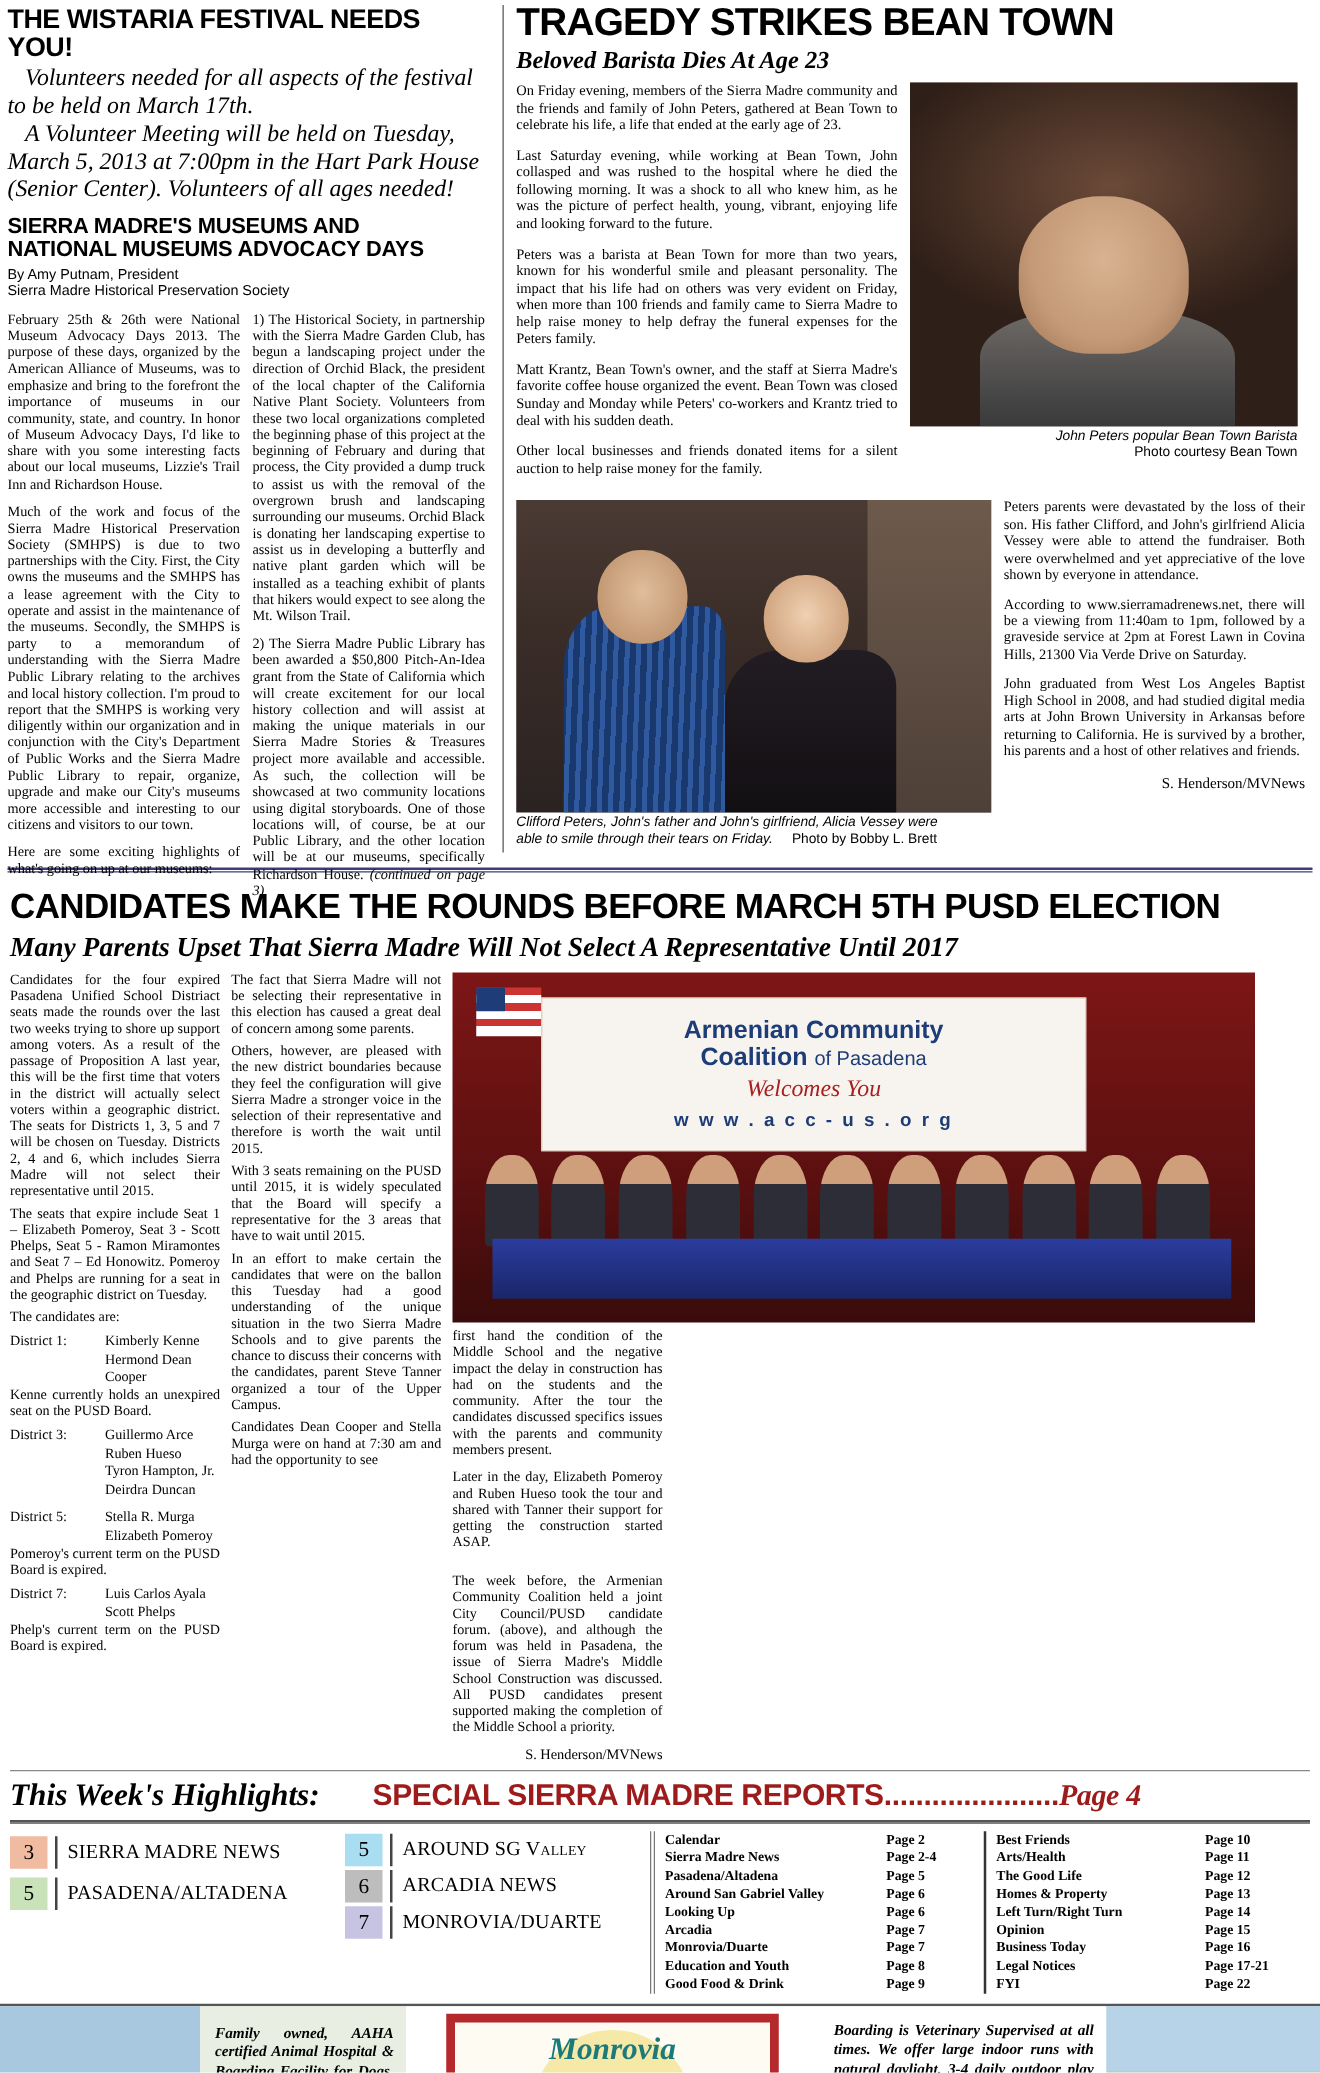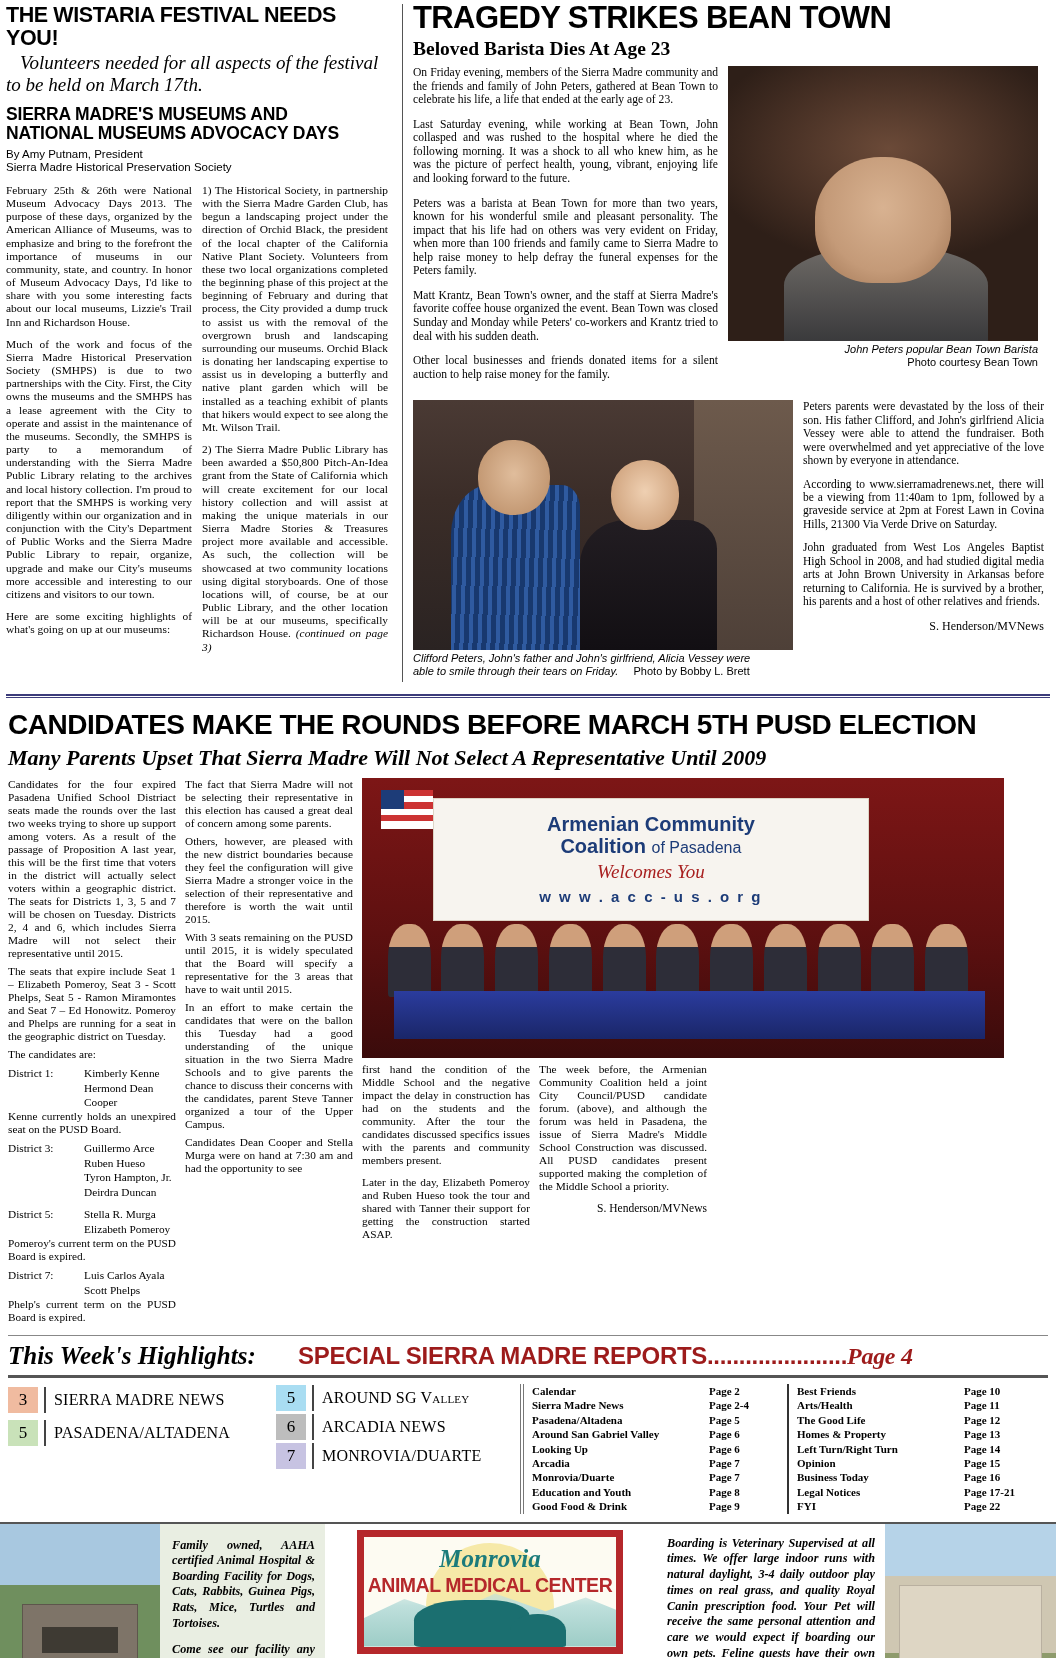--- a/index.html
+++ b/index.html
@@ -64,20 +64,21 @@
   h1.hd-big {
     font-family: "Liberation Sans", sans-serif;
     font-weight: bold;
     font-size: 31px;
     letter-spacing: -0.6px;
     line-height: 1.0;
   }
   h2.sub-italic {
     font-family: "Liberation Serif", serif;
     font-weight: bold;
+    font-style: italic;
     font-size: 19.5px;
     margin-top: 5px;
     margin-bottom: 3px;
   }
 
   .tr-row1 { display: flex; gap: 10px; margin-top: 6px; }
   .tr-text { width: 305px; }
   .tr-text .bodytxt { font-size: 11.6px; line-height: 1.17; }
   .tr-text .bodytxt p { margin-bottom: 11px; }
   .photo { background: #8a8478; position: relative; overflow: hidden; }
@@ -199,21 +200,21 @@
   .ph-panel .table {
     position: absolute; left: 5%; bottom: 7%; width: 92%; height: 17%;
     background: linear-gradient(180deg, #2b3c9e 0%, #1a2668 100%);
   }
   .ph-panel .people { position: absolute; left: 4%; bottom: 22%; width: 93%; height: 26%; }
   .ph-panel .people span {
     position: absolute; bottom: 0; width: 7.2%; height: 100%;
     background: linear-gradient(180deg, #cf9f7b 0 32%, #2d2d38 32% 100%);
     border-radius: 45% 45% 6% 6%;
   }
-  .mid-lower { display: flex; gap: 9px; margin-top: 5px; }
+  .mid-lower { display: flex; gap: 9px; margin-top: 5px; flex-direction: column; }
   .mid-lower .ml { width: 168px; }
   .mid-lower .ml .bodytxt { font-size: 11.3px; line-height: 1.15; }
 
   
   .hl-sep { border-top: 1px solid #888; margin: 6px 8px 0 8px; }
   .hl-bar { display: flex; align-items: flex-end; padding: 6px 8px 2px 8px; }
   .hl-title {
     font-family: "Liberation Serif", serif; font-style: italic; font-weight: bold;
     font-size: 25px; width: 290px;
   }
@@ -329,20 +330,21 @@
 <body>
 
 <div class="page">
 
   <div class="top-section">
 
     <div class="top-left">
       <h1 class="hd-sans">THE WISTARIA FESTIVAL NEEDS YOU!</h1>
       <div class="lead-italic">
         <p>Volunteers needed for all aspects of the festival to be held on March 17th.</p>
+        <p>A Volunteer Meeting will be held on Tuesday, March 5, 2013 at 7:00pm in the Hart Park House (Senior Center).  Volunteers of all ages needed!</p>
       </div>
 
       <h2 class="hd-sans2">
         <span>SIERRA MADRE'S MUSEUMS AND</span><br>
         <span>NATIONAL MUSEUMS ADVOCACY DAYS</span>
       </h2>
       <div class="byline">
         <div>By Amy Putnam, President</div>
         <div>Sierra Madre Historical Preservation Society</div>
       </div>
@@ -419,21 +421,21 @@
           <div class="credit">S. Henderson/MVNews</div>
         </div>
       </div>
     </div>
   </div>
 
   <div class="dbl-rule"></div>
 
   <div class="mid-section">
     <h1 class="mid-hd">CANDIDATES MAKE THE ROUNDS BEFORE MARCH 5TH PUSD ELECTION</h1>
-    <h2 class="mid-sub">Many Parents Upset That Sierra Madre Will Not Select A Representative Until 2009</h2>
+    <h2 class="mid-sub">Many Parents Upset That Sierra Madre Will Not Select A Representative Until 2017</h2>
 
     <div class="mid-cols">
       <div class="mid-col">
         <div class="bodytxt">
           <p>Candidates for the four expired Pasadena Unified School Distriact seats made the rounds over the last two weeks trying to shore up support among voters.  As a result of the passage of Proposition A last year, this will be the first time that voters in the district will actually select voters within a geographic district.  The seats for  Districts 1, 3, 5 and 7 will be chosen on Tuesday.  Districts 2, 4 and 6, which includes Sierra Madre will not select their representative until 2015.</p>
           <p>The seats that expire include  Seat 1 – Elizabeth Pomeroy, Seat 3 - Scott Phelps, Seat 5 - Ramon Miramontes and Seat 7 – Ed Honowitz.  Pomeroy and Phelps are running for a seat in the geographic district on Tuesday.</p>
           <p>The candidates are:</p>
         </div>
         <div>
           <div>

